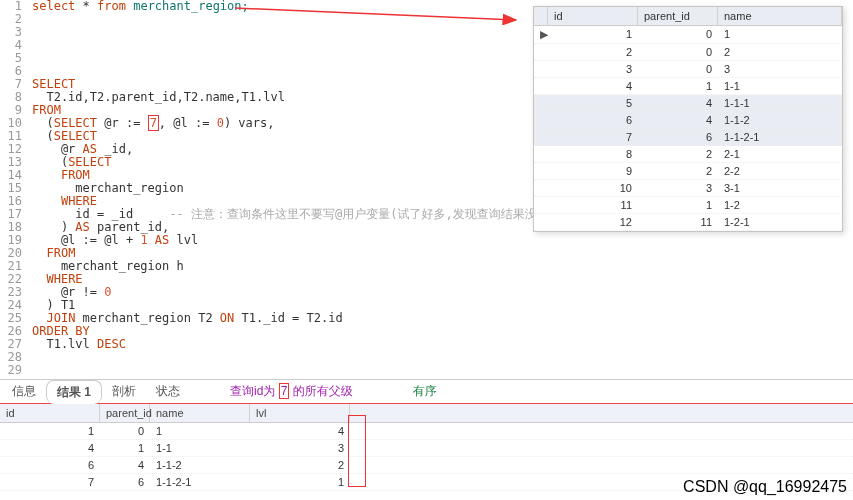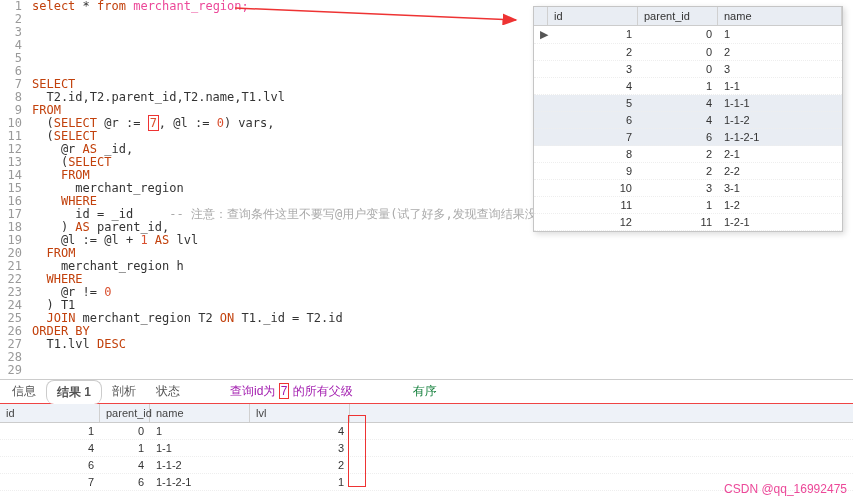--- a/index.html
+++ b/index.html
@@ -4,21 +4,21 @@
 <style>
   * { box-sizing: border-box; margin: 0; padding: 0; }
   body { font-family: "Consolas", monospace; font-size: 12px; color: #333; background: #fff; width: 853px; height: 500px; position: relative; }
   .editor-area { display: flex; height: 380px; border-bottom: 1px solid #ccc; }
   .gutter { width: 28px; text-align: right; color: #999; padding-right: 6px; user-select: none; background: #fff; }
   .gutter div { height: 13px; line-height: 13px; }
   .code { flex: 1; padding-left: 4px; position: relative; }
   .line { height: 13px; line-height: 13px; white-space: pre; }
   .kw { color: #c2410c; }
   .num { color: #d94f2e; }
-  .ident { color: #ec4899; }
+  .ident { color: #0f766e; }
   .comment { color: #aaa; }
   .redbox { border: 1.5px solid #e33; padding: 0 1px; }
   .popup-table { position: absolute; top: 6px; right: 10px; width: 310px; background: #fff; border: 1px solid #c5c5c5; box-shadow: 2px 2px 6px rgba(0,0,0,.15); font-family: sans-serif; font-size: 11px; }
   .popup-header { display: flex; background: #e9edf3; border-bottom: 1px solid #ccc; }
   .popup-header div { padding: 3px 6px; border-right: 1px solid #d0d0d0; }
   .popup-row { display: flex; border-bottom: 1px dotted #eee; }
   .popup-row div { padding: 2px 6px; text-align: right; }
   .popup-row div:last-child { text-align: left; }
   .col-mark { width: 14px; text-align: center !important; color: #555; }
   .col-id { width: 90px; }
@@ -31,21 +31,21 @@
   .tabs .tab.active { font-weight: bold; background: #fff; border-top:1px solid #ccc; border-left:1px solid #ccc; border-right:1px solid #ccc; margin-bottom:-1px;border-radius:8px; }
   .annot { color: #a21caf; margin-left: 40px; font-family: sans-serif; }
   .annot2 { color: #15803d; margin-left: 60px; font-family: sans-serif; }
   .result-header { display: flex; background: #eef2f8; border-bottom: 1px solid #ccc; font-family: sans-serif; font-size: 11px; color: #444; }
   .result-header div { padding: 3px 6px; border-right: 1px solid #d0d0d0; }
   .result-row { display: flex; font-family: sans-serif; font-size: 11px; border-bottom: 1px dotted #eee; }
   .result-row div { padding: 2px 6px; text-align: right; }
   .result-row div.name { text-align: left; }
   .rc-id { width: 100px; } .rc-pid { width: 50px; } .rc-name { width: 100px; } .rc-lvl { width: 100px; }
   .lvl-box { position: absolute; left: 348px; top: 415px; width: 18px; height: 72px; border: 1.5px solid #e33; }
-  .watermark { position: absolute; right: 6px; bottom: 4px; color: #ec4899; font-family: sans-serif; font-size: 12px; }
+  .watermark { position: absolute; right: 6px; bottom: 4px; color: #000000; font-family: sans-serif; font-size: 16px; }
 </style>
 </head>
 <body>
 
 <div class="editor-area">
   <div class="gutter" id="gutter">
       <div>1</div>
       <div>2</div>
       <div>3</div>
       <div>4</div>

